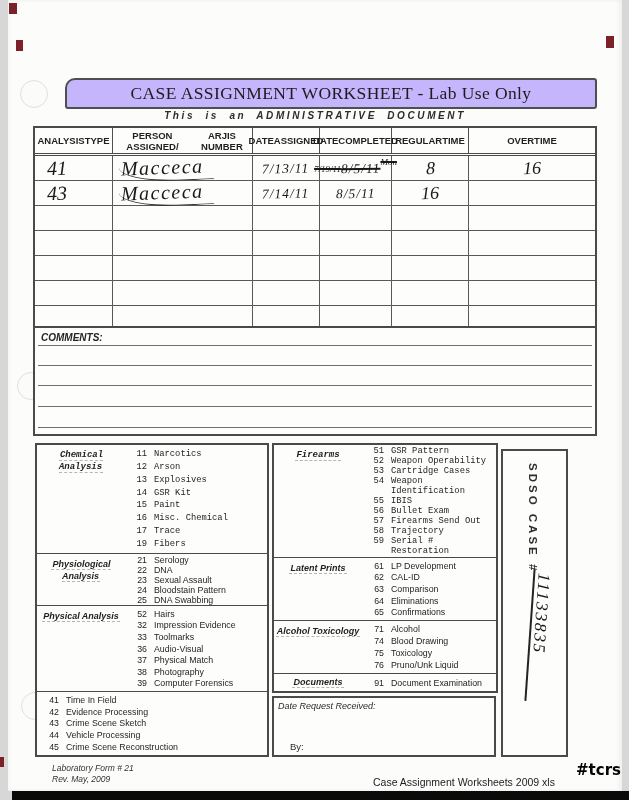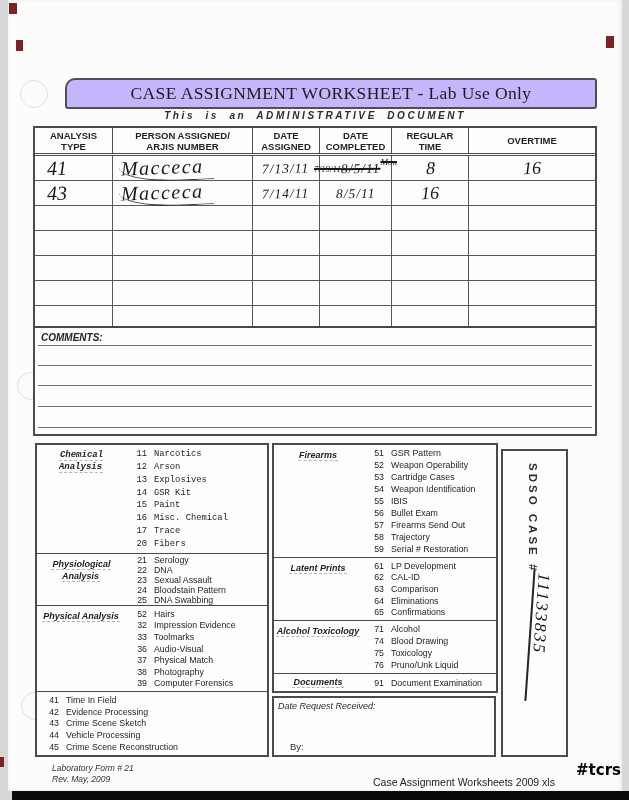--- a/index.html
+++ b/index.html
@@ -31,21 +31,21 @@
   }
   .subtitle{
     left:33px;top:110px;width:564px;text-align:center;
     font-size:10px;font-weight:bold;font-style:italic;color:#2c2c2c;
     letter-spacing:2.6px;word-spacing:5px;white-space:nowrap;
   }
   
   .atable{left:33px;top:126px;width:560px;border:2px solid #4a4a4a;background:#fdfdfc;}
   .thead{display:grid;grid-template-columns:78px 140px 67px 72px 77px 126px;
     height:25px;border-bottom:3px double #4a4a4a;}
-  .th{border-right:1px solid #4f4f4f;display:flex;flex-direction:column;
+  .th{border-right:1px solid #4f4f4f;display:flex;
     align-items:center;justify-content:center;
     font-size:9.5px;line-height:11px;font-weight:bold;color:#1f1f1f;text-align:center;}
   .th:last-child{border-right:none;}
   .arow{display:grid;grid-template-columns:78px 140px 67px 72px 77px 126px;
     height:24px;border-bottom:1px solid #585858;}
   .arow:last-child{border-bottom:none;}
   .acell{border-right:1px solid #585858;display:flex;align-items:center;overflow:visible;white-space:nowrap;}
   .acell.c-last{border-right:none;}
   .c-center{justify-content:center;}
   
@@ -71,21 +71,21 @@
   .code-cat{width:88px;padding-top:4px;text-align:center;
     font-size:9px;font-weight:bold;font-style:italic;color:#1f1f1f;line-height:12px;}
   .code-cat-text{border-bottom:1px dashed #b5b5b5;padding:0 1px;}
   .code-items{flex:1;display:flex;flex-direction:column;justify-content:space-evenly;padding:1px 0;}
   .code-item{display:flex;align-items:baseline;font-size:8.8px;color:#242424;line-height:10px;}
   .code-num{width:22px;text-align:right;margin-right:7px;flex:none;}
   #codes-left .code-section:nth-child(1){height:108px;font-family:Liberation Mono, monospace;}
   #codes-left .code-section:nth-child(2){height:51px;}
   #codes-left .code-section:nth-child(3){height:85px;}
   #codes-left .code-section:nth-child(4){height:63px;}
-  #codes-right .code-section:nth-child(1){height:112px;}
+  #codes-right .code-section:nth-child(1){height:112px;font-family:Liberation Mono, monospace;}
   #codes-right .code-section:nth-child(2){height:62px;}
   #codes-right .code-section:nth-child(3){height:52px;}
   #codes-right .code-section:nth-child(4){height:17px;}
   #codes-right .code-section:nth-child(4) .code-cat{padding-top:2px;}
   
   .request-box{left:272px;top:696px;width:220px;height:57px;border:2px solid #4a4a4a;background:#fdfdfc;}
   .req-date-label{position:absolute;left:4px;top:3px;font-size:9px;font-style:italic;color:#2b2b2b;}
   .req-by-label{position:absolute;left:16px;bottom:3px;font-size:9.5px;color:#2b2b2b;}
   
   .sdso-box{left:501px;top:449px;width:63px;height:304px;border:2px solid #4a4a4a;background:#fdfdfc;}
@@ -268,21 +268,21 @@
         </div>
         <div class="code-item">
           <span class="code-num">16</span>
           <span class="code-label">Misc. Chemical</span>
         </div>
         <div class="code-item">
           <span class="code-num">17</span>
           <span class="code-label">Trace</span>
         </div>
         <div class="code-item">
-          <span class="code-num">20</span>
+          <span class="code-num">19</span>
           <span class="code-label">Fibers</span>
         </div>
       </div>
     </div>
     <div class="code-section">
       <div class="code-cat"><span class="code-cat-text">Physiological Analysis</span></div>
       <div class="code-items">
         <div class="code-item">
           <span class="code-num">21</span>
           <span class="code-label">Serology</span>

